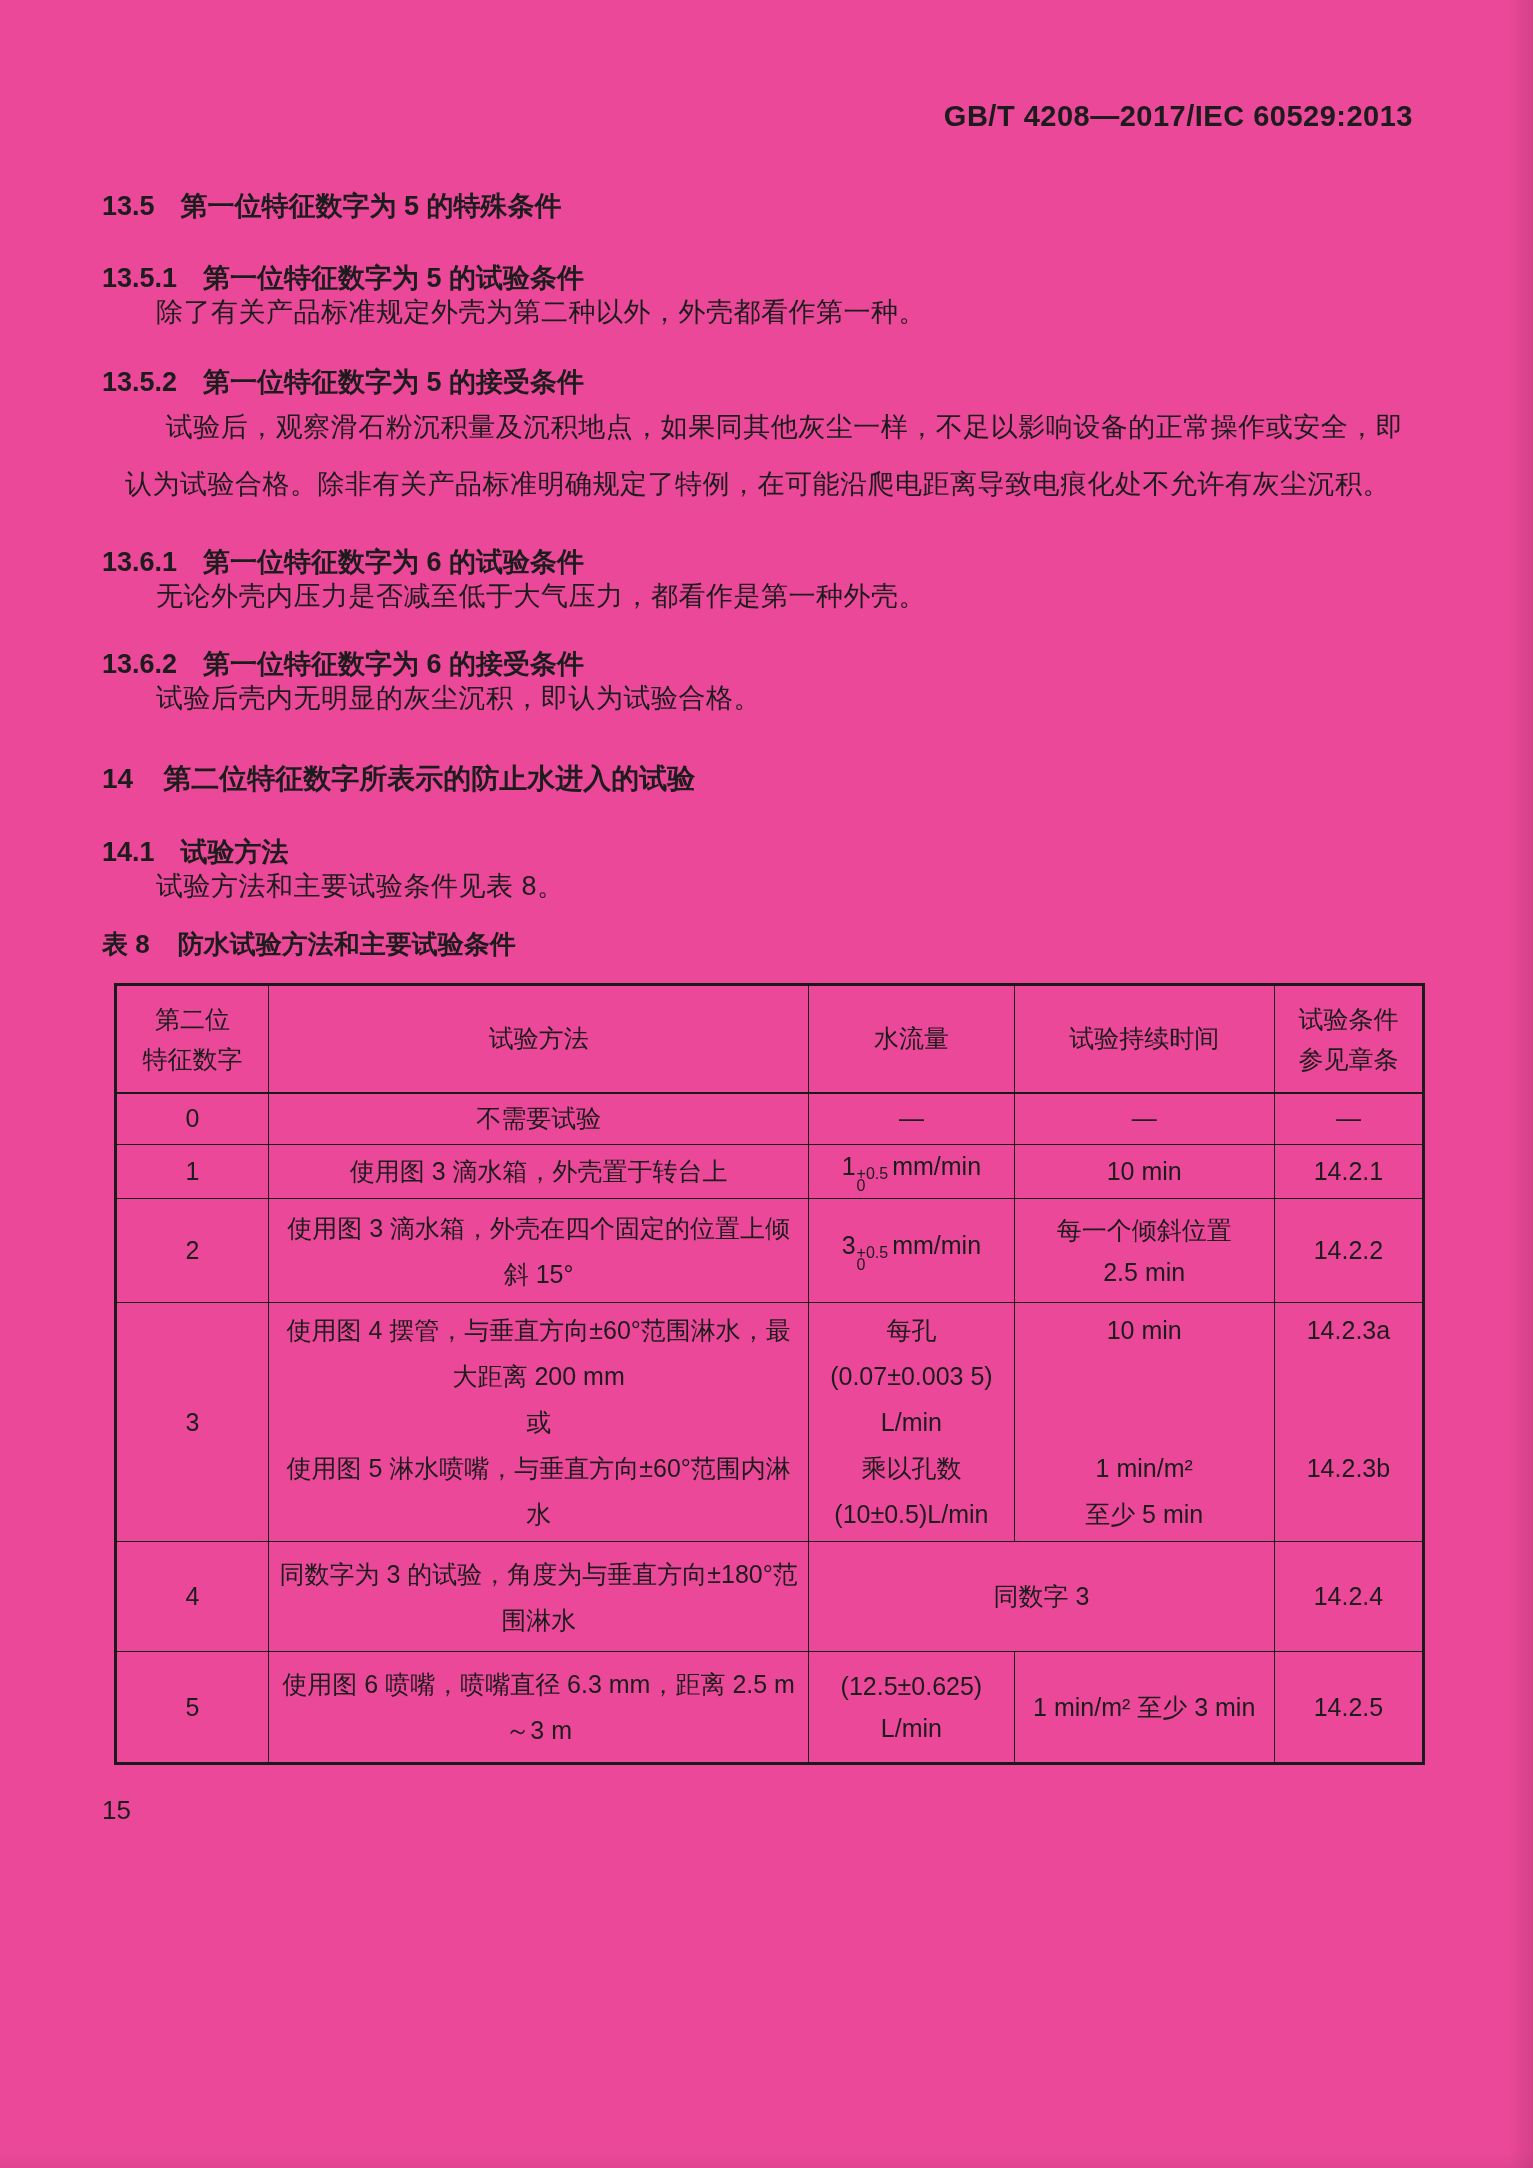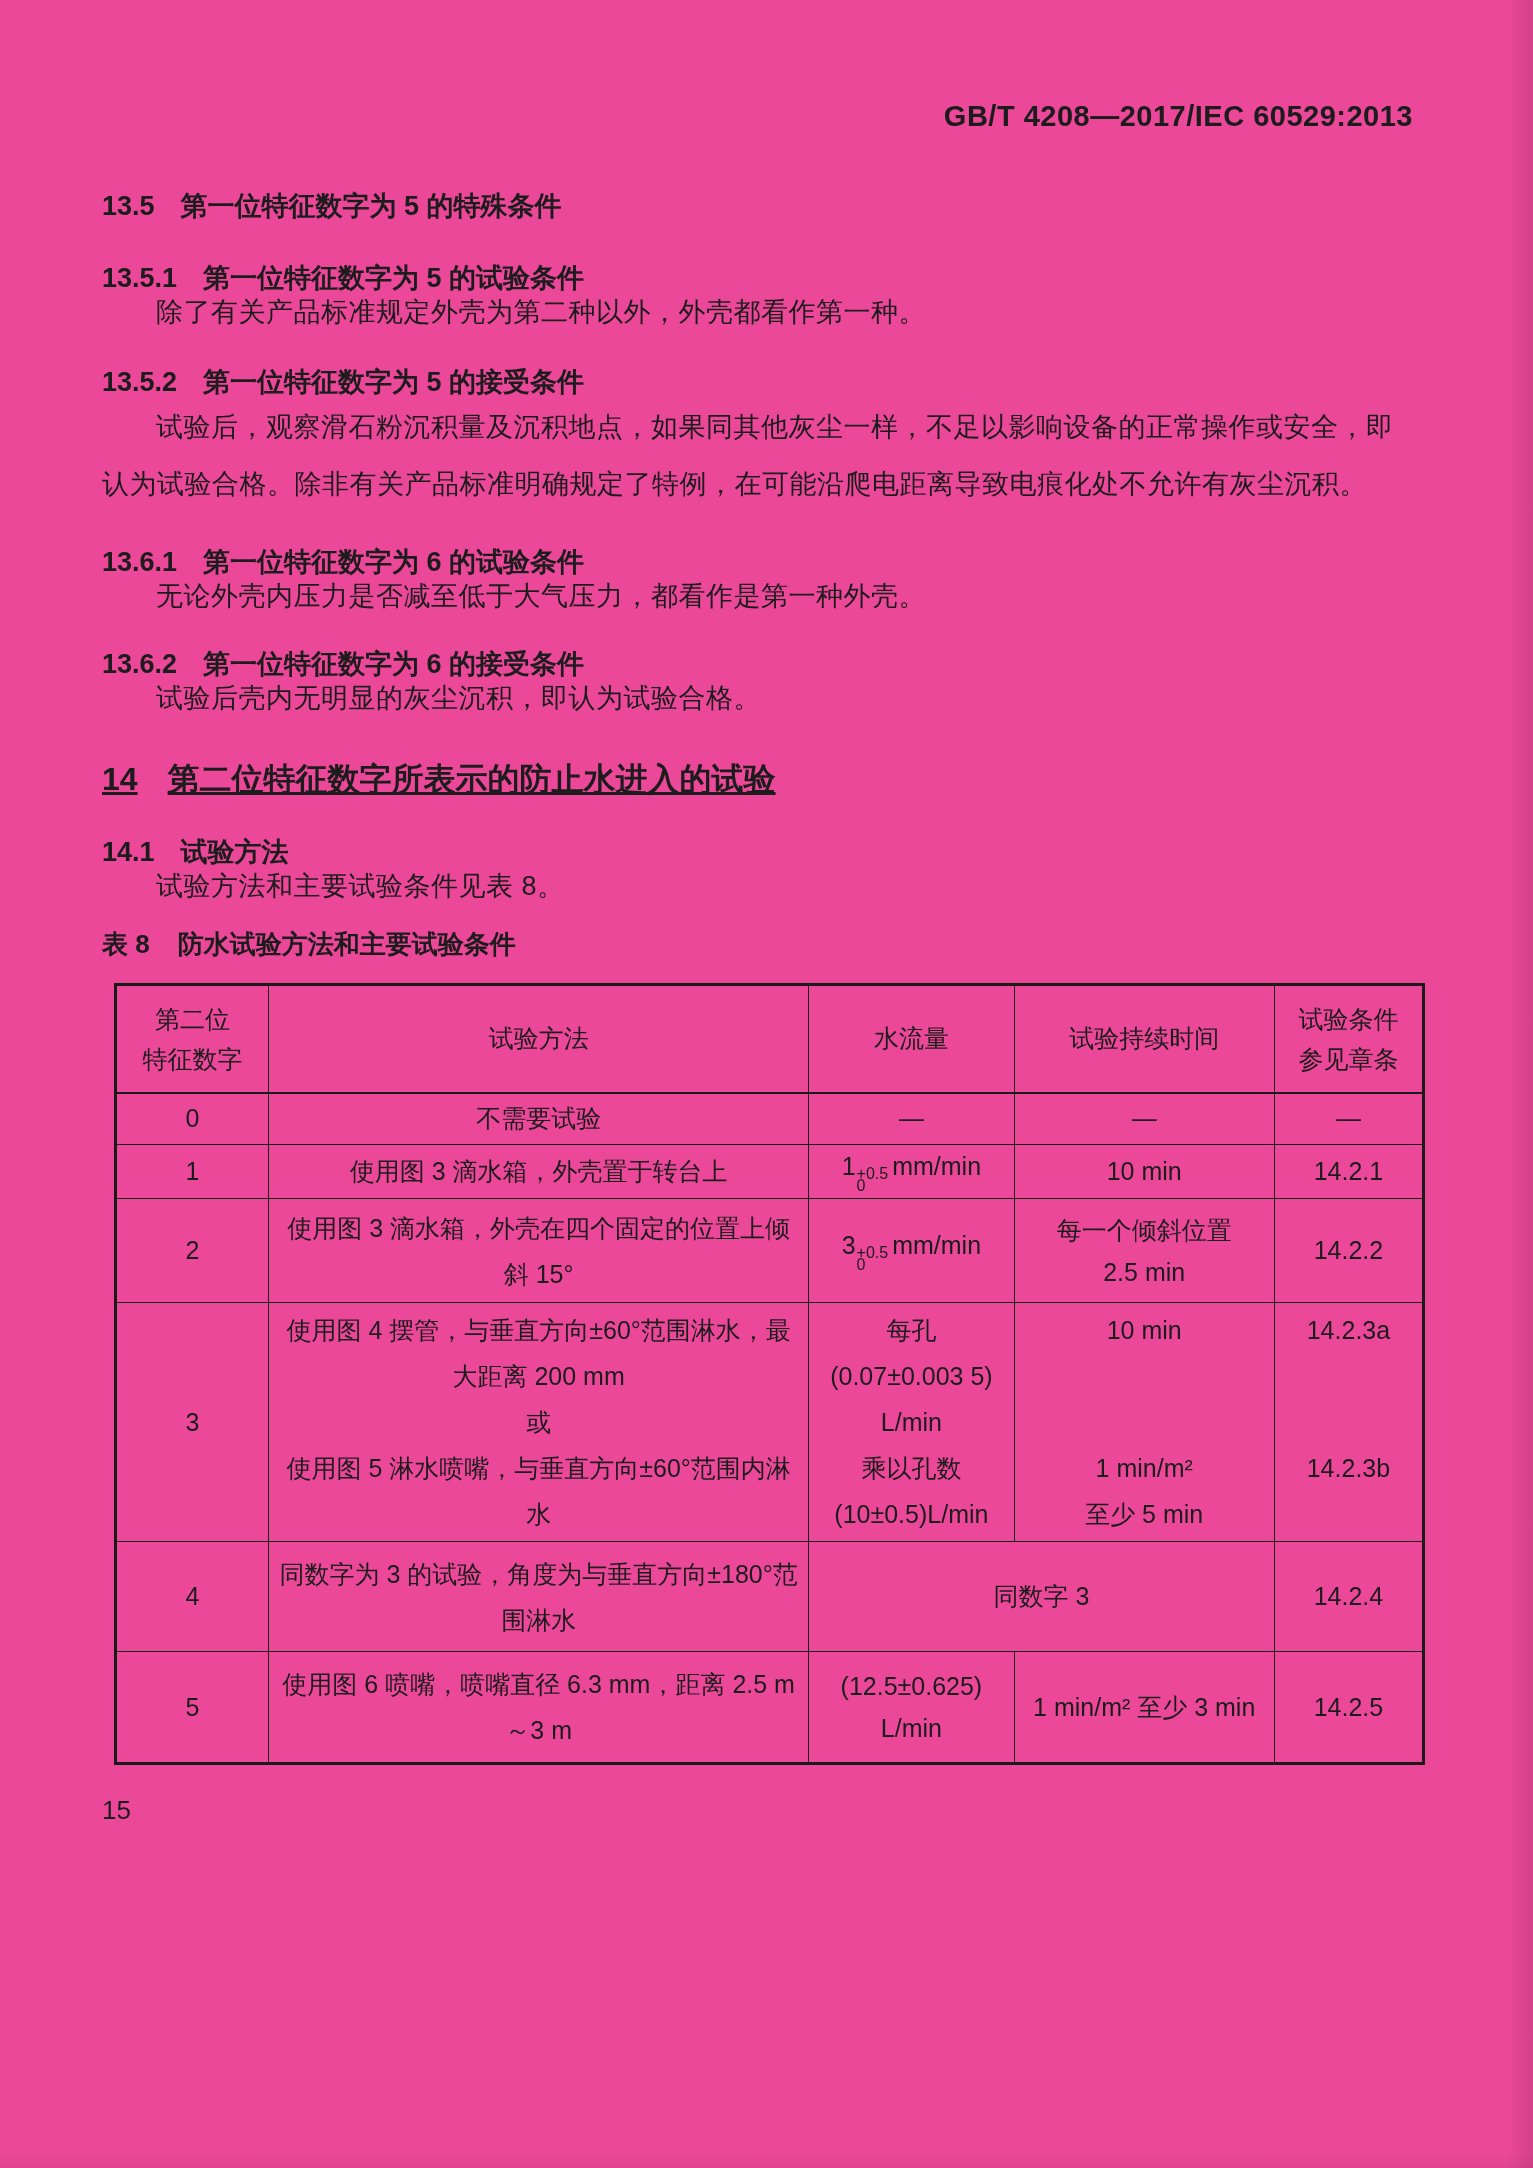--- a/index.html
+++ b/index.html
@@ -19,27 +19,27 @@
     background:linear-gradient(to bottom,rgba(0,0,0,0),rgba(0,0,0,0.05));}
 
   .doc-header{
     margin-top:100px;
     text-align:right;
     font-size:29px;font-weight:700;
     letter-spacing:0.5px;
   }
   .h3{font-size:27px;font-weight:700;height:34px;line-height:34px;}
   .h3 .h-num{margin-right:26px;}
-  .h2{font-size:32px;font-weight:700;height:36px;line-height:36px;text-decoration:underline;}
+  .h2{font-size:28px;font-weight:700;height:36px;line-height:36px;}
   .h2 .h-num{margin-right:30px;}
   .mt-s135{margin-top:56px;}
   .mt-s1351{margin-top:38px;}
   .mt-p1351{margin-top:40px;}
   .mt-s1352{margin-top:36px;}
-  .mt-p1352{margin-top:14px;}
+  .mt-p1352{margin-top:14px;text-align:center;}
   .mt-s136{margin-top:16px;}
   .mt-s1361{margin-top:32px;}
   .mt-p1361{margin-top:36px;}
   .mt-s1362{margin-top:34px;}
   .mt-p1362{margin-top:36px;}
   .mt-s14{margin-top:46px;}
   .mt-s141{margin-top:38px;}
   .mt-p141{margin-top:34px;}
 
   .para{

